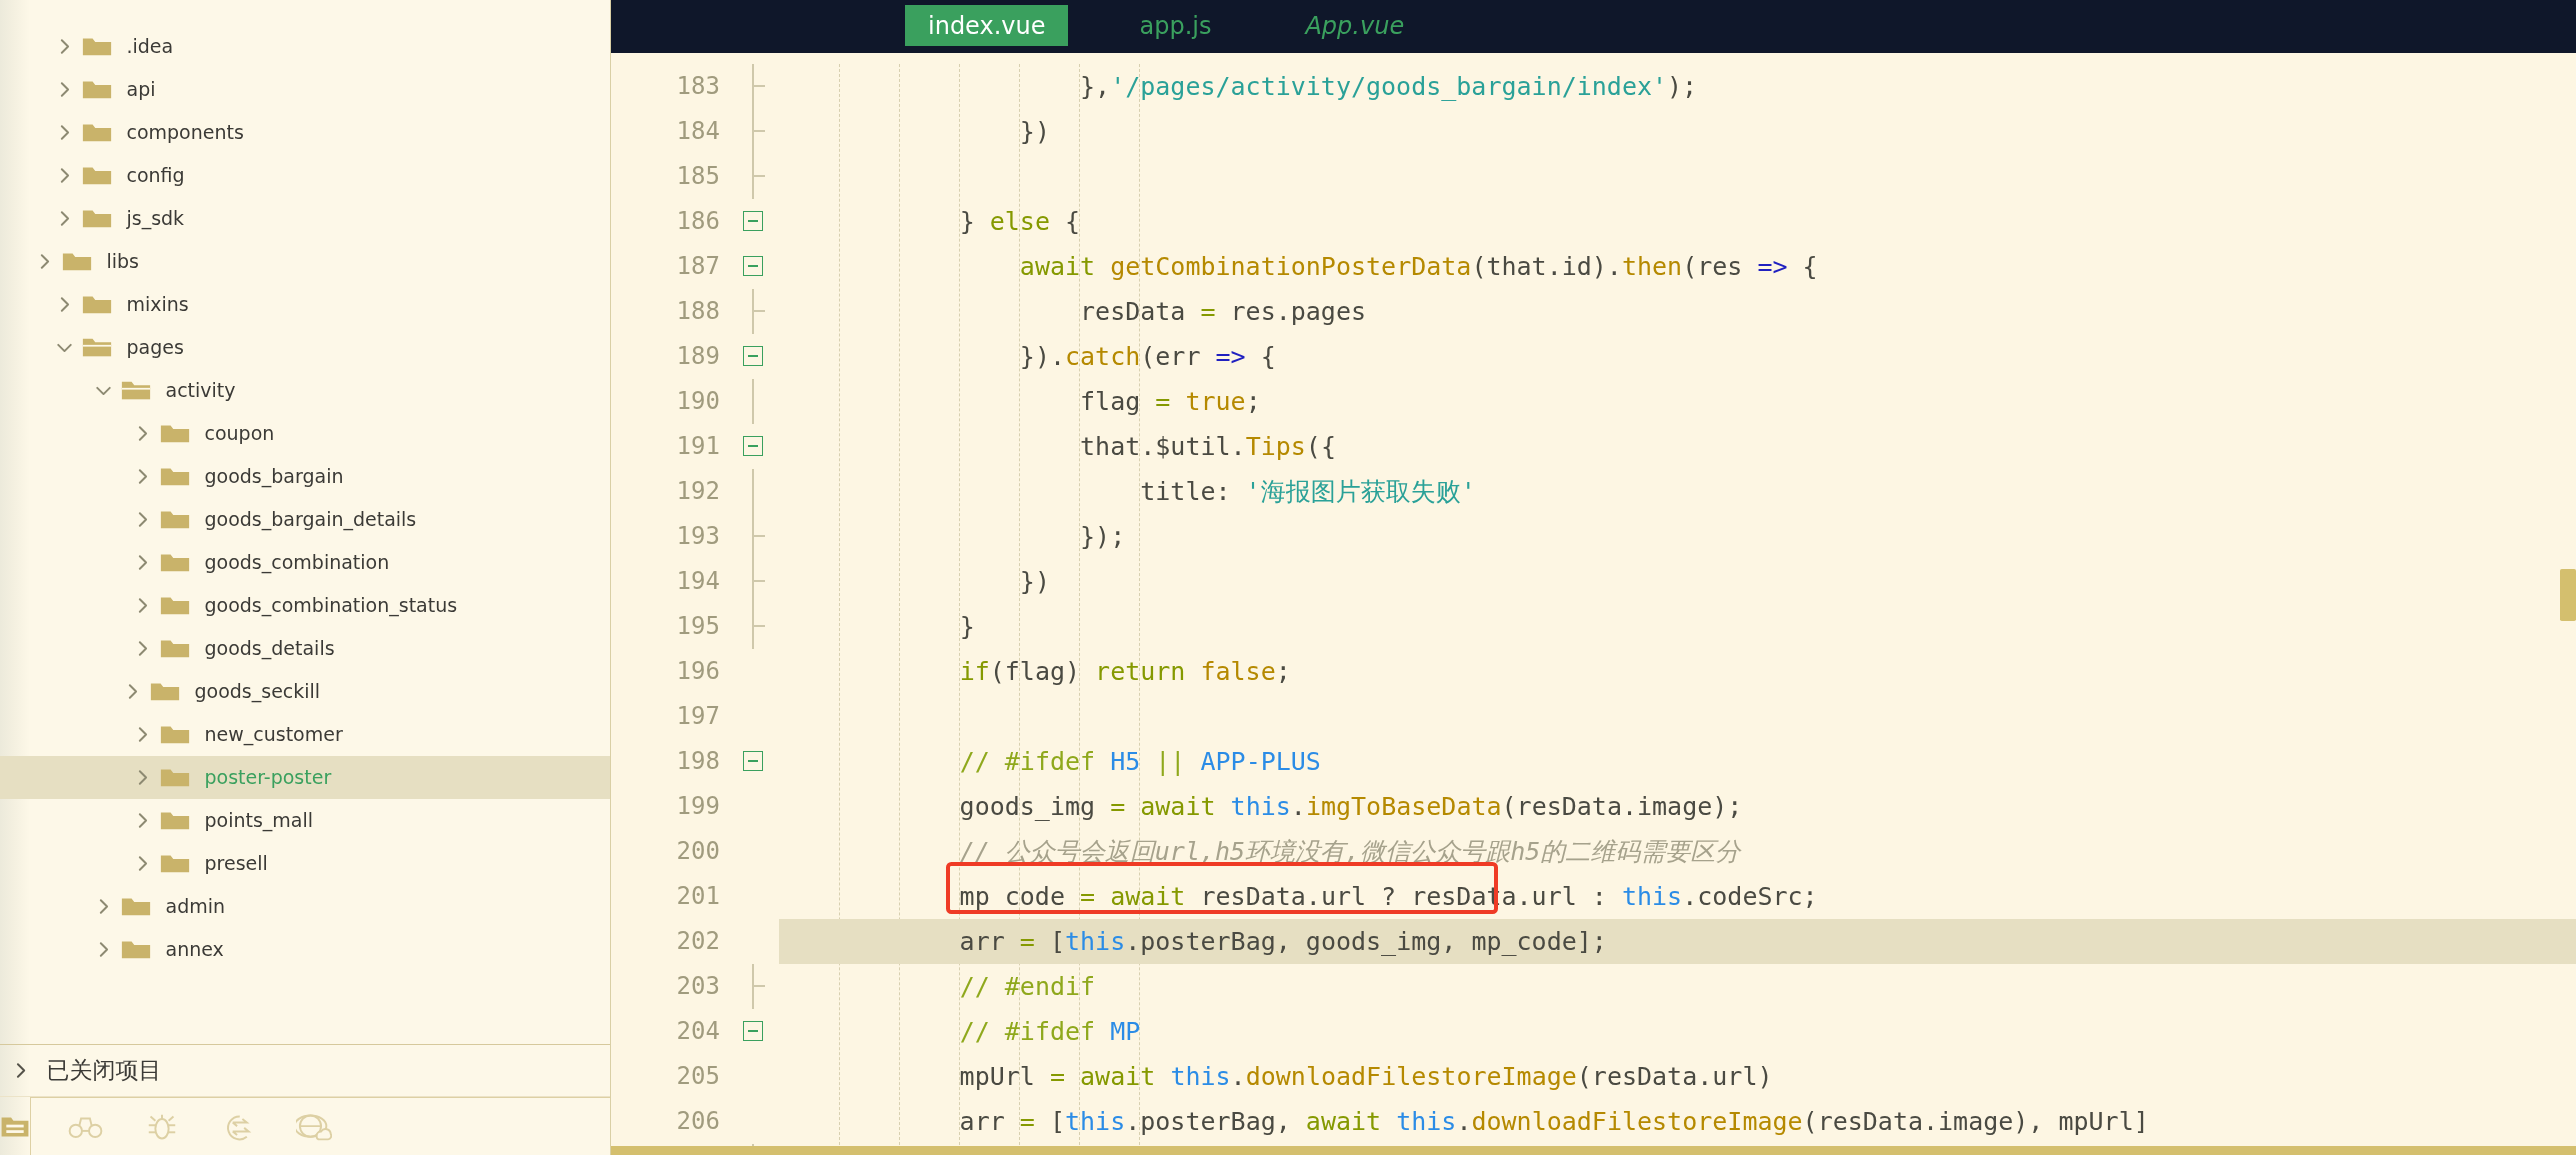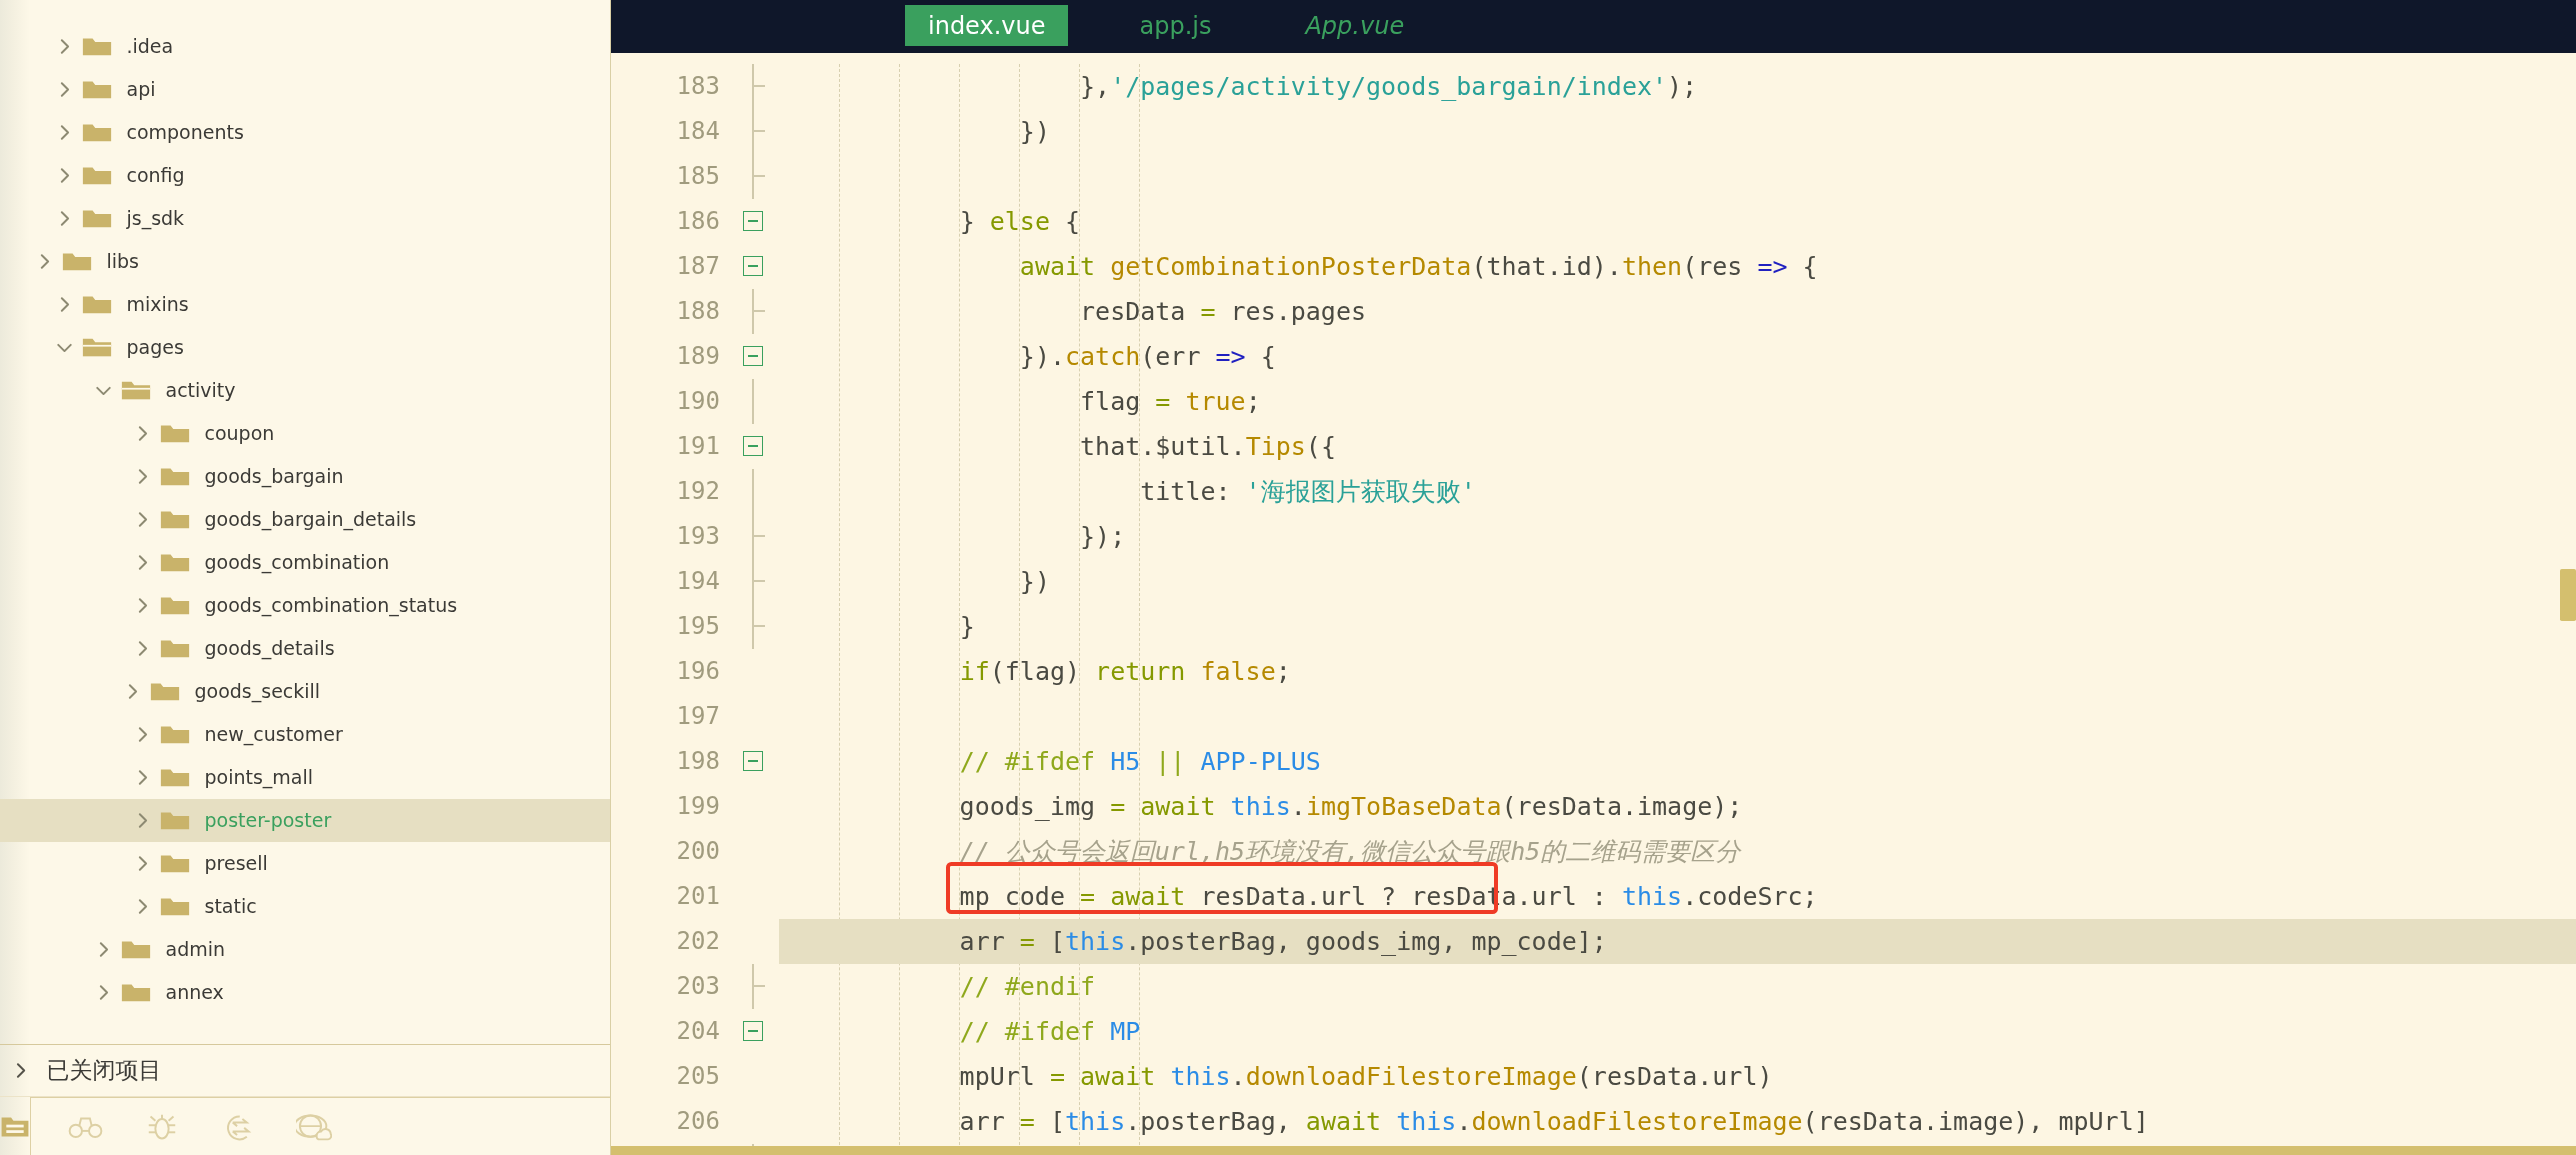--- a/index.html
+++ b/index.html
@@ -504,71 +504,58 @@
               <path d="M11 7 L18 14 L11 21" fill="none" stroke="#8d8a72" stroke-width="2.2" stroke-linecap="round" stroke-linejoin="round"></path>
             </svg>
           </span>
           <span class="folder">
             <svg width="30" height="25" viewBox="0 0 34 28">
               <path d="M1 5 h11 l3 4 h18 v15 H1 Z" fill="#c9b36a"></path>
             </svg>
           </span>
           <span class="tree-label">new_customer</span>
         </div>
+        <div class="tree-row selected" style="padding-left: 130px;">
+          <span class="chev">
+            <svg width="25" height="25" viewBox="0 0 28 28">
+              <path d="M11 7 L18 14 L11 21" fill="none" stroke="#8d8a72" stroke-width="2.2" stroke-linecap="round" stroke-linejoin="round"></path>
+            </svg>
+          </span>
+          <span class="folder">
+            <svg width="30" height="25" viewBox="0 0 34 28">
+              <path d="M1 5 h11 l3 4 h18 v15 H1 Z" fill="#c9b36a"></path>
+            </svg>
+          </span>
+          <span class="tree-label">poster-poster</span>
+        </div>
         <div class="tree-row" style="padding-left: 130px;">
           <span class="chev">
             <svg width="25" height="25" viewBox="0 0 28 28">
               <path d="M11 7 L18 14 L11 21" fill="none" stroke="#8d8a72" stroke-width="2.2" stroke-linecap="round" stroke-linejoin="round"></path>
             </svg>
           </span>
           <span class="folder">
             <svg width="30" height="25" viewBox="0 0 34 28">
               <path d="M1 5 h11 l3 4 h18 v15 H1 Z" fill="#c9b36a"></path>
             </svg>
           </span>
           <span class="tree-label">points_mall</span>
         </div>
-        <div class="tree-row selected" style="padding-left: 130px;">
-          <span class="chev">
-            <svg width="25" height="25" viewBox="0 0 28 28">
-              <path d="M11 7 L18 14 L11 21" fill="none" stroke="#8d8a72" stroke-width="2.2" stroke-linecap="round" stroke-linejoin="round"></path>
-            </svg>
-          </span>
-          <span class="folder">
-            <svg width="30" height="25" viewBox="0 0 34 28">
-              <path d="M1 5 h11 l3 4 h18 v15 H1 Z" fill="#c9b36a"></path>
-            </svg>
-          </span>
-          <span class="tree-label">poster-poster</span>
-        </div>
         <div class="tree-row" style="padding-left: 130px;">
           <span class="chev">
             <svg width="25" height="25" viewBox="0 0 28 28">
               <path d="M11 7 L18 14 L11 21" fill="none" stroke="#8d8a72" stroke-width="2.2" stroke-linecap="round" stroke-linejoin="round"></path>
             </svg>
           </span>
           <span class="folder">
             <svg width="30" height="25" viewBox="0 0 34 28">
               <path d="M1 5 h11 l3 4 h18 v15 H1 Z" fill="#c9b36a"></path>
             </svg>
           </span>
           <span class="tree-label">presell</span>
-        </div>
-        <div class="tree-row" style="padding-left: 130px;">
-          <span class="chev">
-            <svg width="25" height="25" viewBox="0 0 28 28">
-              <path d="M11 7 L18 14 L11 21" fill="none" stroke="#8d8a72" stroke-width="2.2" stroke-linecap="round" stroke-linejoin="round"></path>
-            </svg>
-          </span>
-          <span class="folder">
-            <svg width="30" height="25" viewBox="0 0 34 28">
-              <path d="M1 5 h11 l3 4 h18 v15 H1 Z" fill="#c9b36a"></path>
-            </svg>
-          </span>
-          <span class="tree-label">static</span>
         </div>
         <div class="tree-row" style="padding-left: 91px;">
           <span class="chev">
             <svg width="25" height="25" viewBox="0 0 28 28">
               <path d="M11 7 L18 14 L11 21" fill="none" stroke="#8d8a72" stroke-width="2.2" stroke-linecap="round" stroke-linejoin="round"></path>
             </svg>
           </span>
           <span class="folder">
             <svg width="30" height="25" viewBox="0 0 34 28">
               <path d="M1 5 h11 l3 4 h18 v15 H1 Z" fill="#c9b36a"></path>

